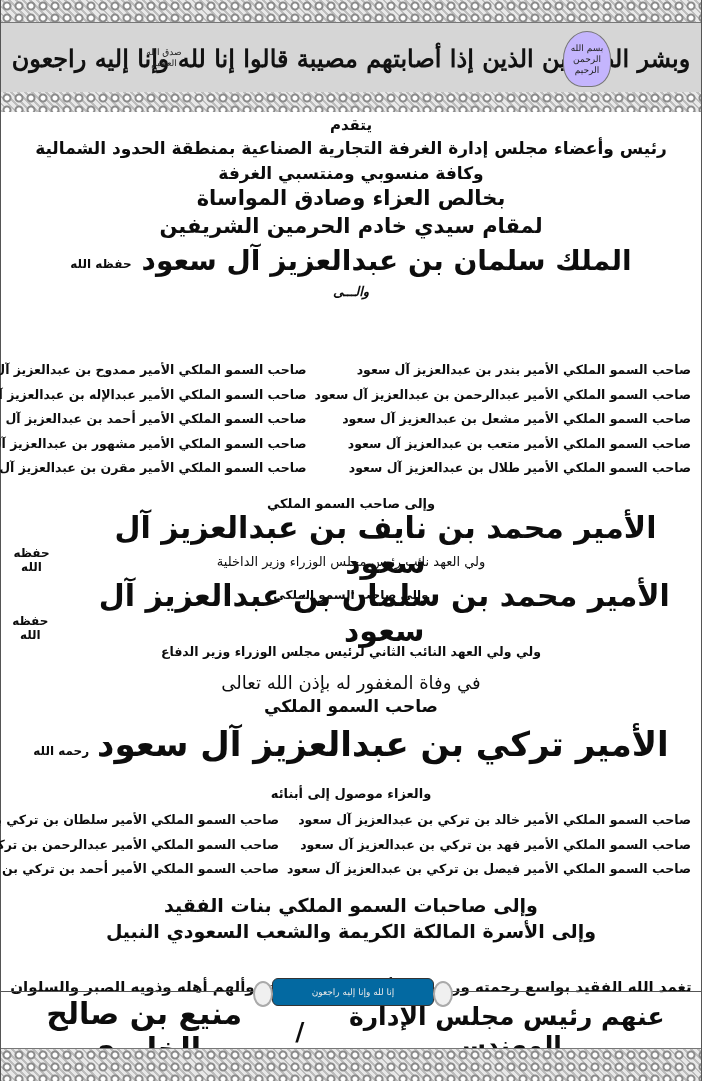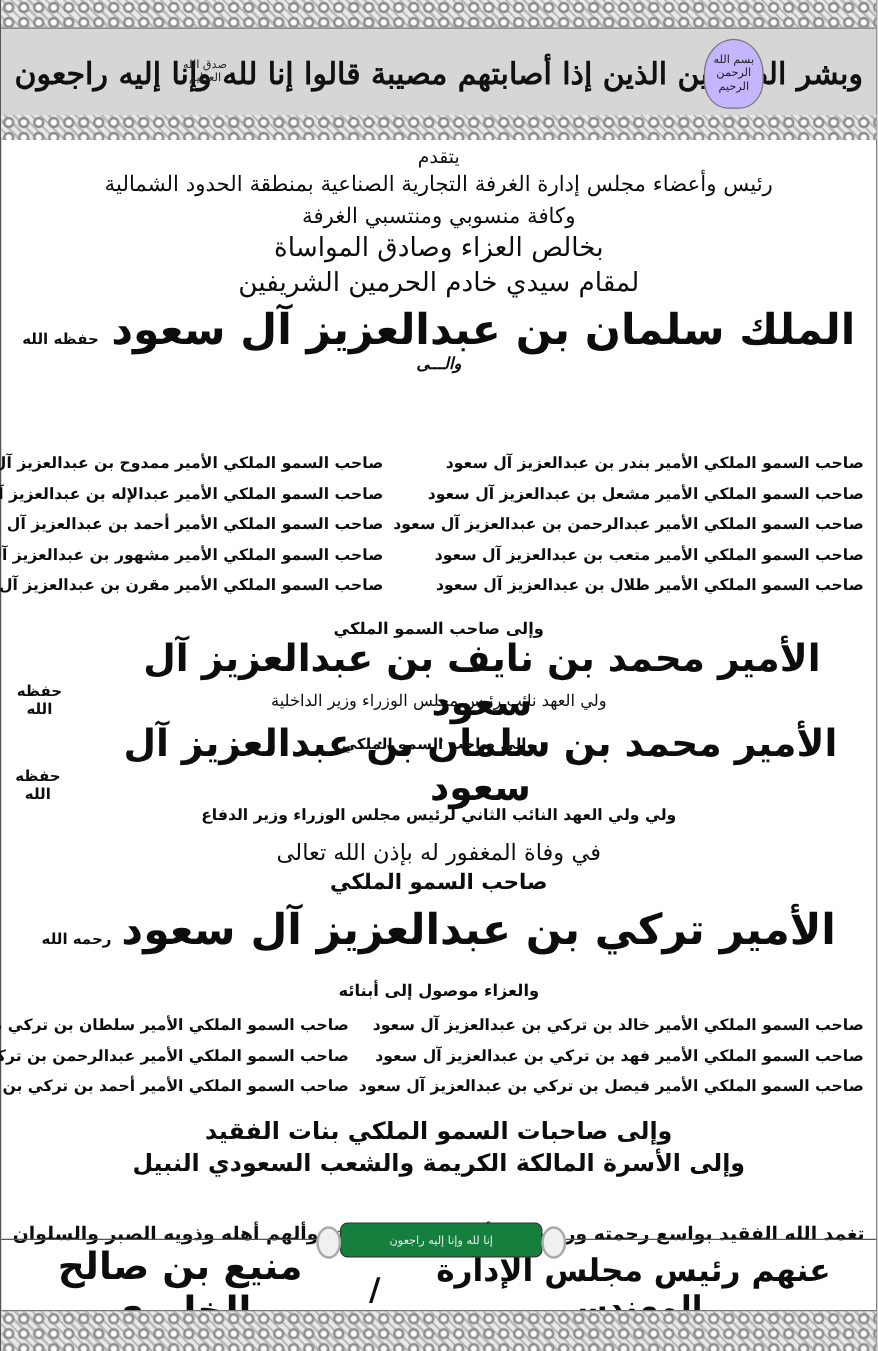--- a/index.html
+++ b/index.html
@@ -35,29 +35,29 @@
   .seal {
     position: absolute; top: 8px; width: 46px; height: 54px;
     display: flex; align-items: center; justify-content: center; text-align: center;
     font-family: "DejaVu Serif", serif; font-size: 9px; line-height: 11px; color: #222;
     direction: rtl;
   }
   .seal-right { right: 90px; border-radius: 50% 50% 40% 40%; border: 1px solid #777; background: #c4b5fd; }
   .seal-left { left: 140px; }
 
   .content { position: absolute; left: 0; top: 112px; width: 100%; direction: rtl; text-align: center; }
-  .line { display: block; font-weight: normal; white-space: nowrap; }
+  .line { display: block; font-weight: bold; white-space: nowrap; }
   .l-intro { position: absolute; top: 4px; width: 100%; font-size: 15px; }
   .l-pres { position: absolute; top: 26px; width: 100%; font-size: 17px; padding-left: 16px; }
   .l-staff { position: absolute; top: 51px; width: 100%; font-size: 17px; }
   .l-cond { position: absolute; top: 74px; width: 100%; font-size: 21px; }
   .l-maqam { position: absolute; top: 102px; width: 100%; font-size: 21px; }
 
   .king-row { position: absolute; top: 132px; width: 100%; display: flex; justify-content: center; align-items: flex-end; gap: 10px; }
-  .king { font-size: 34px; font-weight: 900; letter-spacing: 0px; }
+  .king { font-size: 28px; font-weight: 900; letter-spacing: 0px; }
   .honor { font-size: 12px; font-weight: bold; padding-bottom: 6px; }
 
   .l-wa { position: absolute; top: 172px; width: 100%; font-size: 13px; font-weight: bold; font-style: italic; }
 
   .grid { position: absolute; left: 0; width: 100%; display: grid; grid-template-columns: 1fr 1fr; direction: rtl; }
   .grid .col { display: flex; flex-direction: column; }
   .grid .col.right { padding-right: 10px; align-items: flex-start; }
   .grid .col.left { padding-right: 8px; align-items: flex-start; }
   .grid span { font-size: 12.5px; font-weight: bold; line-height: 24.5px; white-space: nowrap; }
   .grid1 { top: 246px; }
@@ -77,21 +77,21 @@
   .prince3 { font-size: 34px; font-weight: 900; }
   .l-sons { position: absolute; top: 674px; width: 100%; font-size: 13px; font-weight: bold; }
 
   .l-daughters { position: absolute; top: 782px; width: 100%; font-size: 19px; font-weight: bold; padding-left: 42px; }
   .l-family { position: absolute; top: 808px; width: 100%; font-size: 19px; font-weight: bold; }
   .l-prayer { position: absolute; top: 833px; width: 100%; font-size: 15px; font-weight: bold; margin-top: 33px; }
 
   .divider { position: absolute; left: 0; top: 879px; width: 100%; height: 1px; background: #555; }
   .cartouche {
     position: absolute; left: 271px; top: 866px; width: 160px; height: 26px;
-    background: #15803d; border: 1px solid #333; border-radius: 6px;
+    background: #0369a1; border: 1px solid #333; border-radius: 6px;
     display: flex; align-items: center; justify-content: center;
     color: #e8e8e8; font-size: 9px; font-family: "DejaVu Serif", serif; direction: rtl;
   }
   .cartouche::before, .cartouche::after {
     content: ""; position: absolute; top: 2px; width: 16px; height: 22px;
     border: 2px solid #aaa; border-radius: 50%; background: #f0f0f0;
   }
   .cartouche::before { left: -20px; }
   .cartouche::after { right: -20px; }
 
@@ -125,22 +125,22 @@
     <div class="king-row">
       <span class="king">الملك سلمان بن عبدالعزيز آل سعود</span>
       <span class="honor">حفظه الله</span>
     </div>
 
     <span class="line l-wa">والـــى</span>
 
     <div class="grid grid1">
       <div class="col right">
         <span>صاحب السمو الملكي الأمير بندر بن عبدالعزيز آل سعود</span>
+        <span>صاحب السمو الملكي الأمير عبدالرحمن بن عبدالعزيز آل سعود</span>
         <span>صاحب السمو الملكي الأمير مشعل بن عبدالعزيز آل سعود</span>
-        <span>صاحب السمو الملكي الأمير عبدالرحمن بن عبدالعزيز آل سعود</span>
         <span>صاحب السمو الملكي الأمير متعب بن عبدالعزيز آل سعود</span>
         <span>صاحب السمو الملكي الأمير طلال بن عبدالعزيز آل سعود</span>
       </div>
       <div class="col left">
         <span>صاحب السمو الملكي الأمير ممدوح بن عبدالعزيز آل سعود</span>
         <span>صاحب السمو الملكي الأمير عبدالإله بن عبدالعزيز آل سعود</span>
         <span>صاحب السمو الملكي الأمير أحمد بن عبدالعزيز آل سعود</span>
         <span>صاحب السمو الملكي الأمير مشهور بن عبدالعزيز آل سعود</span>
         <span>صاحب السمو الملكي الأمير مقرن بن عبدالعزيز آل سعود</span>
       </div>

